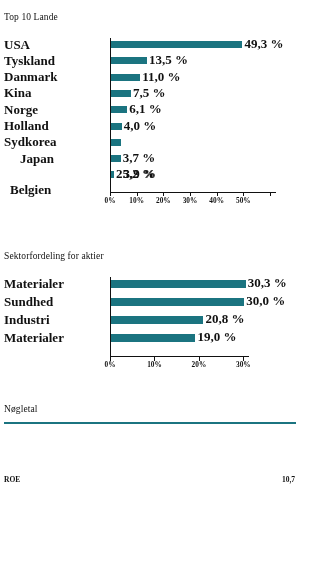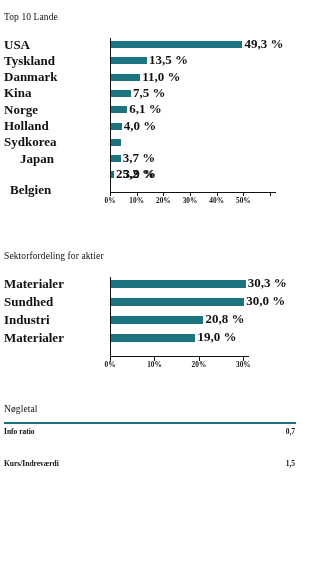--- a/index.html
+++ b/index.html
@@ -210,23 +210,19 @@
       <div class="tick-label" style="left: 198.889px; top: 84px;">20%</div>
       <div class="tick" style="left: 243.333px; top: 80px;"></div>
       <div class="tick-label" style="left: 243.333px; top: 84px;">30%</div>
     </div>
 
   <div class="section-title" style="left:4px; top:404px;">Nøgletal</div>
 
   <div class="kpi-rule" style="left:4px; top:422px; width:292px;"></div>
 
   <div id="kpi-table" style="position:absolute; left:0px; top:427px; width:301px; height:70px;">
-      <div class="kpi-row" style="top: 0px;">
-        <div class="kpi-name">Info ratio</div>
-        <div class="kpi-value">0,7</div>
-      </div>
-      <div class="kpi-row" style="top: 32px;">
-        <div class="kpi-name">Kurs/Indreværdi</div>
-        <div class="kpi-value">1,5</div>
+      <div class="kpi-row" style="top: 48px;">
+        <div class="kpi-name">ROE</div>
+        <div class="kpi-value">10,7</div>
       </div>
     </div>
 
 </div>
 
 </body></html>

